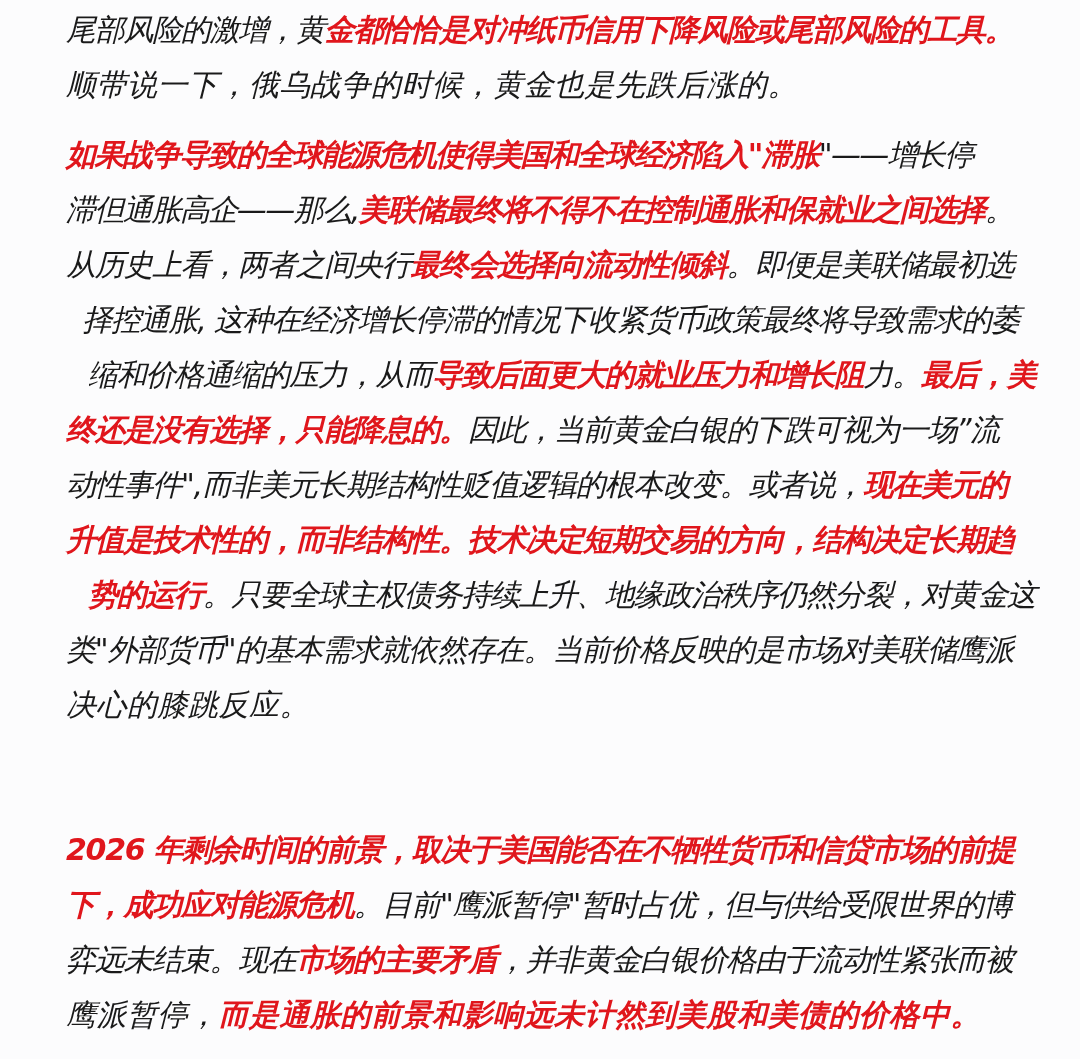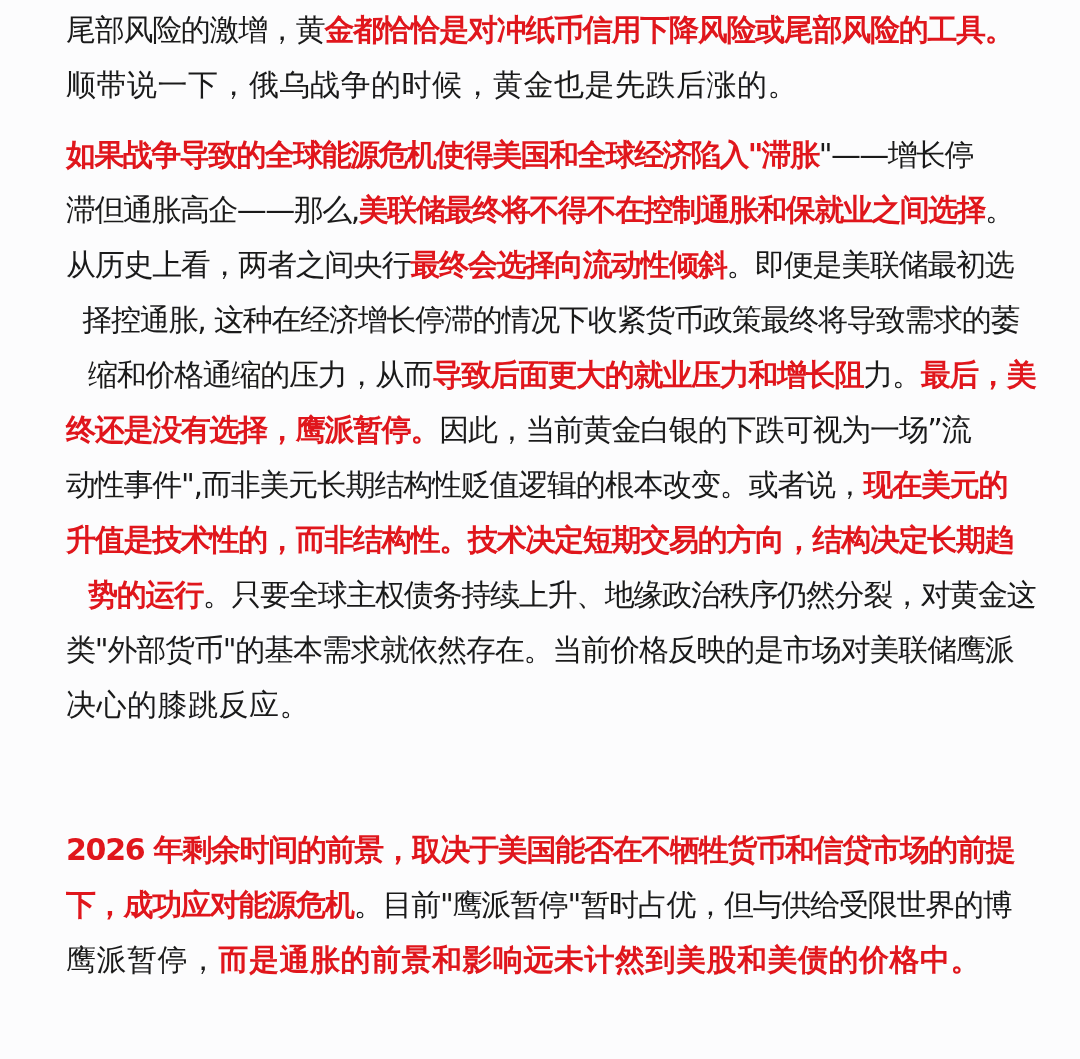--- a/index.html
+++ b/index.html
@@ -12,20 +12,21 @@
   .article {
     position: absolute; left: 66px; top: 0; width: 960px;
   }
   .para { margin: 0; }
   .line {
     display: block;
     height: 55px; line-height: 55px;
     font-size: 30px;
     white-space: nowrap;
     letter-spacing: 0.5px;
+    font-style: italic;
   }
   .hl { color: #e0161c; font-weight: bold; }
   .n { color: #1a1a1a; }
   #p1 { position: absolute; top: 2px; }
   #p2 { position: absolute; top: 127px; }
   #p3 { position: absolute; top: 822px; }
 </style>
 </head>
 <body>
 
@@ -33,25 +34,26 @@
   <div class="para" id="p1">
       <span class="line" style="letter-spacing: -1.28788px;"><span class="n">尾部风险的激增，黄</span><span class="hl">金都恰恰是对冲纸币信用下降风险或尾部风险的工具。</span></span>
       <span class="line"><span class="n">顺带说一下，俄乌战争的时候，黄金也是先跌后涨的。</span></span>
     </div>
   <div class="para" id="p2">
       <span class="line" style="letter-spacing: -1.59091px;"><span class="hl">如果战争导致的全球能源危机使得美国和全球经济陷入"滞胀</span><span class="n">"——增长停</span></span>
       <span class="line" style="letter-spacing: -1.52941px;"><span class="n">滞但通胀高企——那么,</span><span class="hl">美联储最终将不得不在控制通胀和保就业之间选择</span><span class="n">。</span></span>
       <span class="line" style="letter-spacing: -1.28788px;"><span class="n">从历史上看，两者之间央行</span><span class="hl">最终会选择向流动性倾斜</span><span class="n">。即便是美联储最初选</span></span>
       <span class="line" style="letter-spacing: -1.23529px; text-align: center;"><span class="n">择控通胀, 这种在经济增长停滞的情况下收紧货币政策最终将导致需求的萎</span></span>
       <span class="line" style="letter-spacing: -1.28788px; text-align: right;"><span class="n">缩和价格通缩的压力，从而</span><span class="hl">导致后面更大的就业压力和增长阻</span><span class="n">力。</span><span class="hl">最后，美</span></span>
-      <span class="line" style="letter-spacing: -1.28788px;"><span class="hl">终还是没有选择，鹰派暂停。</span><span class="n">因此，当前黄金白银的下跌可视为一场”流</span></span>
+      <span class="line" style="letter-spacing: -1.28788px;"><span class="hl">终还是没有选择，只能降息的。</span><span class="n">因此，当前黄金白银的下跌可视为一场”流</span></span>
       <span class="line" style="letter-spacing: -1.23529px;"><span class="n">动性事件",而非美元长期结构性贬值逻辑的根本改变。或者说，</span><span class="hl">现在美元的</span></span>
       <span class="line" style="letter-spacing: -1.28788px;"><span class="hl">升值是技术性的，而非结构性。技术决定短期交易的方向，结构决定长期趋</span></span>
       <span class="line" style="letter-spacing: -1.28788px; margin-left: 22px;"><span class="hl">势的运行</span><span class="n">。只要全球主权债务持续上升、地缘政治秩序仍然分裂，对黄金这</span></span>
       <span class="line" style="letter-spacing: -1.17647px;"><span class="n">类"外部货币"的基本需求就依然存在。当前价格反映的是市场对美联储鹰派</span></span>
       <span class="line"><span class="n">决心的膝跳反应。</span></span>
     </div>
   <div class="para" id="p3">
       <span class="line" style="letter-spacing: -1.3px;"><span class="hl">2026 年剩余时间的前景，取决于美国能否在不牺牲货币和信贷市场的前提</span></span>
       <span class="line" style="letter-spacing: -1.23529px;"><span class="hl">下，成功应对能源危机</span><span class="n">。目前"鹰派暂停"暂时占优，但与供给受限世界的博</span></span>
+      <span class="line" style="letter-spacing: -1.28788px;"><span class="n">弈远未结束。现在</span><span class="hl">市场的主要矛盾</span><span class="n">，并非黄金白银价格由于流动性紧张而被</span></span>
       <span class="line"><span class="n">鹰派暂停，</span><span class="hl">而是通胀的前景和影响远未计然到美股和美债的价格中。</span></span>
     </div>
 </div>
 
 </body></html>

